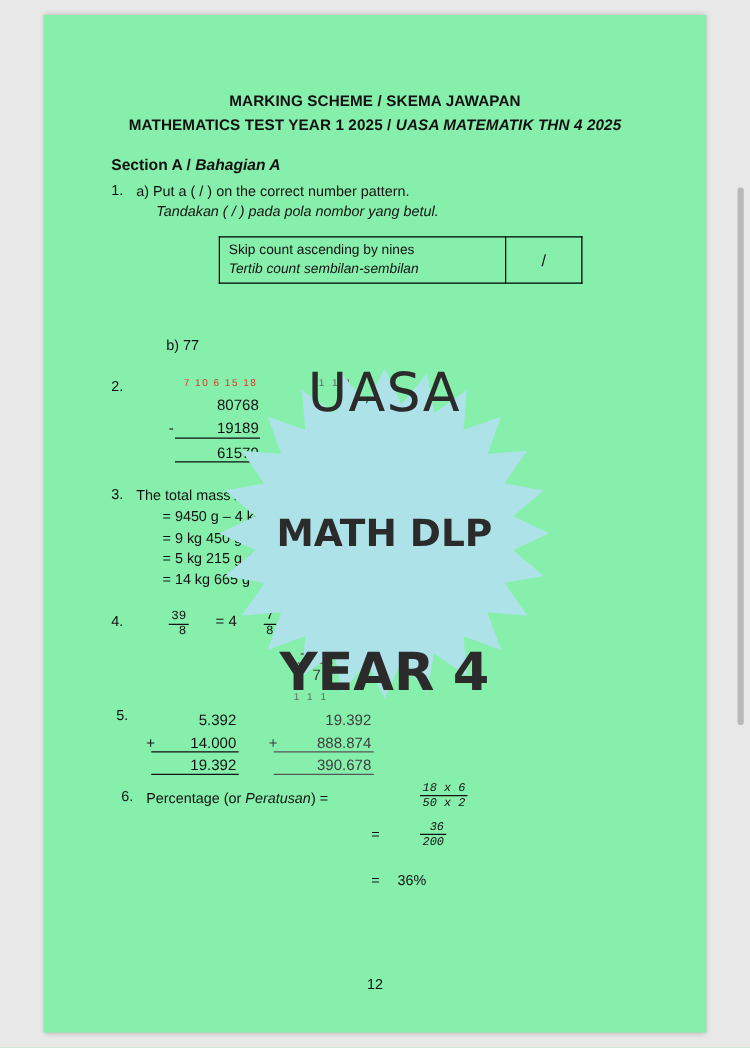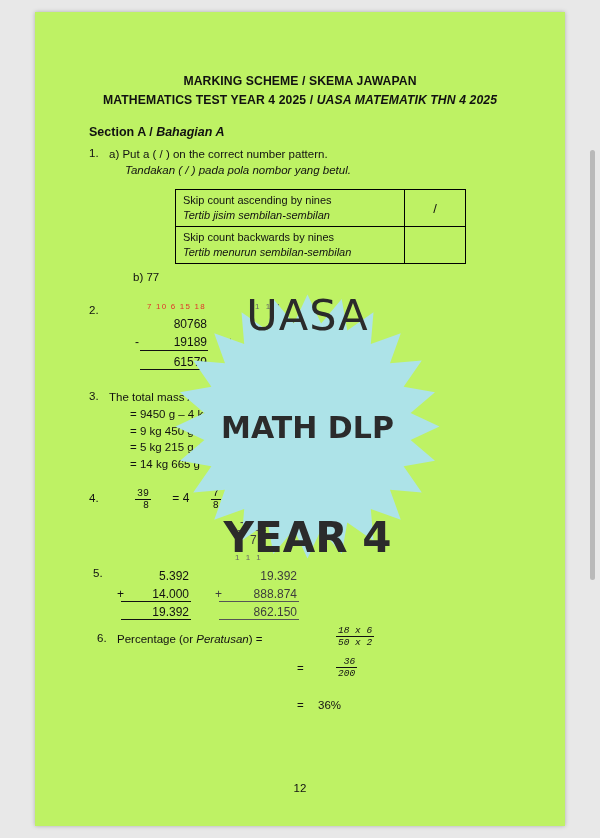--- a/index.html
+++ b/index.html
@@ -12,21 +12,21 @@
     height: 838px;
     font-family: "Liberation Sans", sans-serif;
     overflow: hidden;
   }
   #page {
     position: absolute;
     left: 35px;
     top: 12px;
     width: 530px;
     height: 814px;
-    background: #bef264;
+    background: #86efac;
     box-shadow: 0 0 4px rgba(0,0,0,0.25);
     overflow: hidden;
   }
   .scroll-track {
     position: absolute;
     right: 2px;
     top: 0;
     width: 8px;
     height: 838px;
     background: transparent;
@@ -208,44 +208,37 @@
   .wm-l3 { font-size: 42px; font-weight: bold; margin-top: 4px; }
 </style>
 </head>
 <body>
 
 <div id="page">
   <div class="doc">
 
     <div class="title-block">
       <div>MARKING SCHEME / SKEMA JAWAPAN</div>
-      <div><span>MATHEMATICS TEST YEAR 4 2025 / </span><span class="it">UASA MATEMATIK THN 4 2025</span></div>
+      <div><span>MATHEMATICS TEST YEAR 1 2025 / </span><span class="it">UASA MATEMATIK THN 4 2025</span></div>
     </div>
 
     <div class="section-head"><span>Section A / </span><span class="it">Bahagian A</span></div>
 
     <div class="num q1-num">1.</div>
     <div class="q q1-a">a) Put a ( / ) on the correct number pattern.</div>
     <div class="q q1-a2">Tandakan ( / ) pada pola nombor yang betul.</div>
 
     <table class="patterns">
       <tbody>
           <tr>
         <td class="lbl">
           <span>Skip count ascending by nines</span><br>
-          <span class="it">Tertib jisim sembilan-sembilan</span>
+          <span class="it">Tertib count sembilan-sembilan</span>
         </td>
         <td class="tick">/</td>
-      </tr>
-      <tr>
-        <td class="lbl">
-          <span>Skip count backwards by nines</span><br>
-          <span class="it">Tertib menurun sembilan-sembilan</span>
-        </td>
-        <td class="tick"></td>
       </tr>
     </tbody>
       </table>
 
     <div class="q q1-b">b) 77</div>
 
     <div class="num q2-num">2.</div>
     <div class="carry-red">7 10 6 15 18</div>
     <div class="col-l q2-l1">80768</div>
     <div class="col-l-op q2-l2">-</div>
@@ -295,21 +288,21 @@
     <div class="q5-l" style="top:573px">14.000</div>
     <div class="q5-rule1"></div>
     <div class="q5-l" style="top:591px">19.392</div>
     <div class="q5-rule2"></div>
 
     <div class="q5-carry">1 1 1</div>
     <div class="q5-r" style="top:555px">19.392</div>
     <div class="q5-r-op" style="top:573px">+</div>
     <div class="q5-r" style="top:573px">888.874</div>
     <div class="q5-rule3"></div>
-    <div class="q5-r" style="top:591px">862.150</div>
+    <div class="q5-r" style="top:591px">390.678</div>
     <div class="q5-rule4"></div>
 
     <div class="num q6-num">6.</div>
     <div class="q q6-t"><span>Percentage (or </span><span class="it">Peratusan</span><span>) =</span></div>
     <div class="q6-f1">
       <span class="frac">
         <span class="n it" style="font-size:9.5px">18 x 6</span>
         <span class="d it" style="font-size:9.5px">50 x 2</span>
       </span>
     </div>

